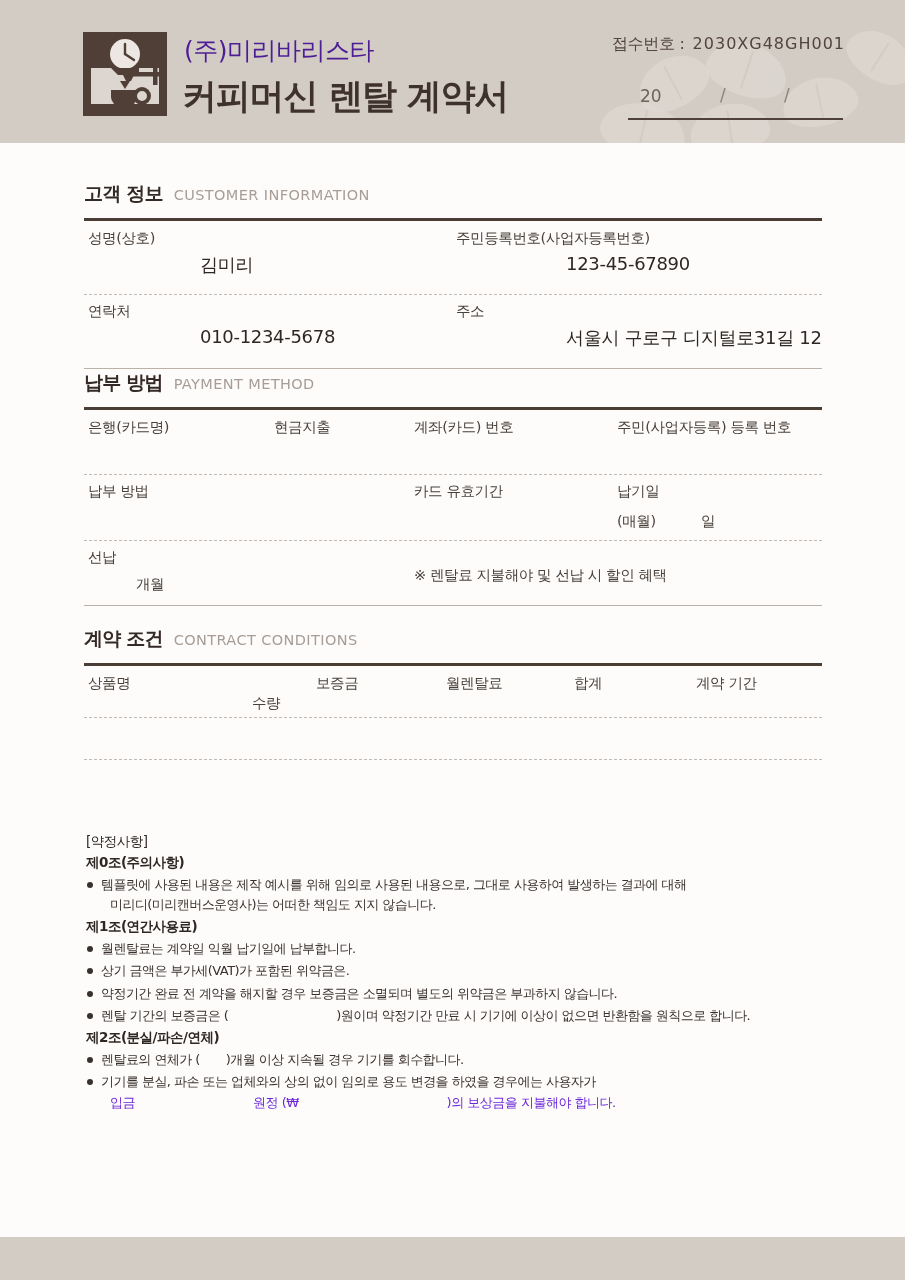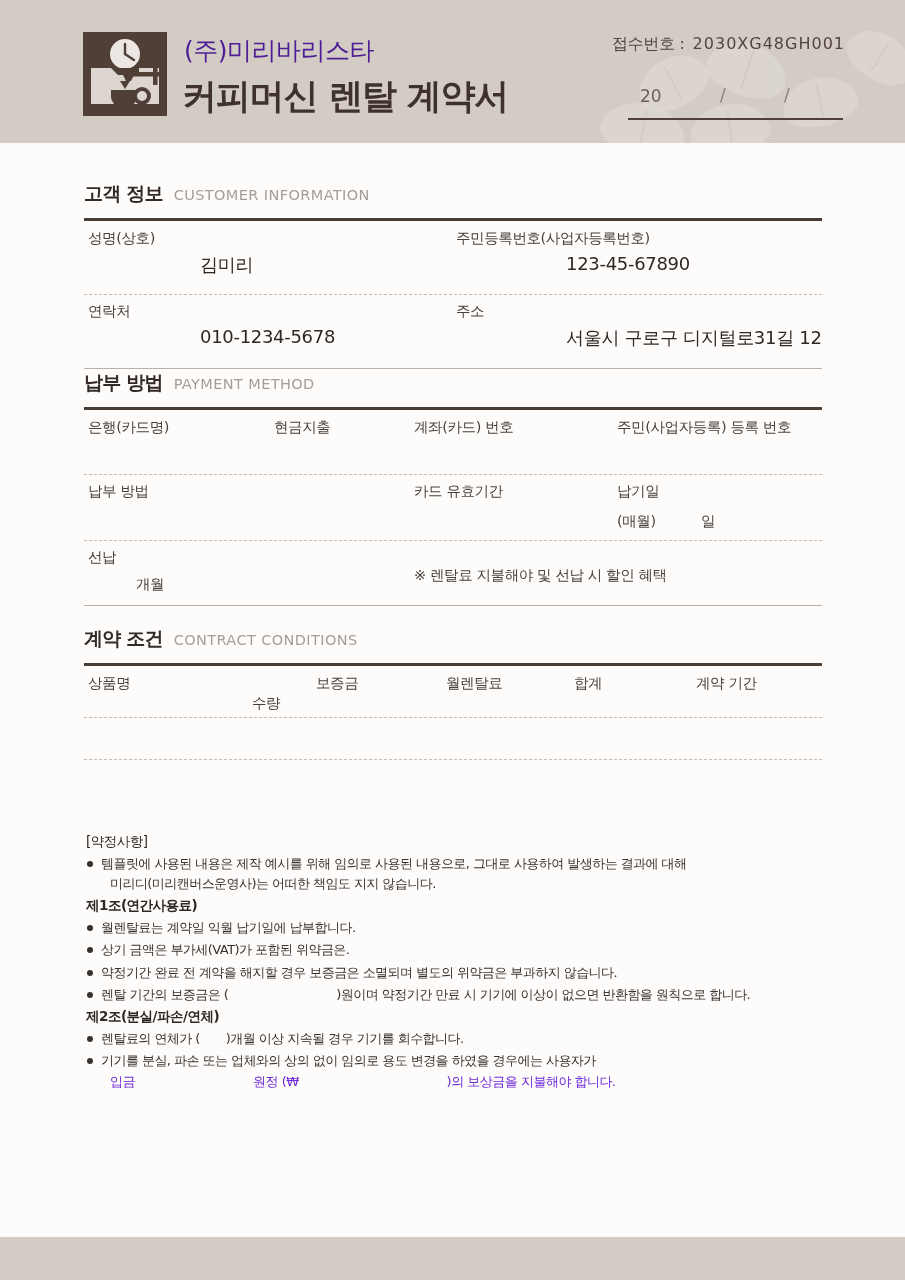--- a/index.html
+++ b/index.html
@@ -222,20 +222,21 @@
       <div class="lbl" style="left:612px;top:48px;">계약 기간</div>
 
       <div class="rule-dash" style="top:91px;"></div>
       <div style="position:absolute;left:0;top:92px;width:738px;height:41px;"></div>
       <div class="rule-dash" style="top:133px;"></div>
       <div style="position:absolute;left:0;top:134px;width:738px;height:41px;"></div>
     </div>
 
     <div class="terms">
       <div class="t-h">[약정사항]</div>
+      <div class="t-h b">제0조(주의사항)</div>
       <div class="t-li">
         <span>템플릿에 사용된 내용은 제작 예시를 위해 임의로 사용된 내용으로, 그대로 사용하여 발생하는 결과에 대해</span>
         <span class="cont">미리디(미리캔버스운영사)는 어떠한 책임도 지지 않습니다.</span>
       </div>
       <div class="t-h b" style="margin-top:3px;">제1조(연간사용료)</div>
       <div class="t-li">월렌탈료는 계약일 익월 납기일에 납부합니다.</div>
       <div class="t-li">상기 금액은 부가세(VAT)가 포함된 위약금은.</div>
       <div class="t-li">약정기간 완료 전 계약을 해지할 경우 보증금은 소멸되며 별도의 위약금은 부과하지 않습니다.</div>
       <div class="t-li"><span>렌탈 기간의 보증금은 (</span><span class="blank-md"></span><span>)원이며 약정기간 만료 시 기기에 이상이 없으면 반환함을 원칙으로 합니다.</span></div>
       <div class="t-h b" style="margin-top:3px;">제2조(분실/파손/연체)</div>

